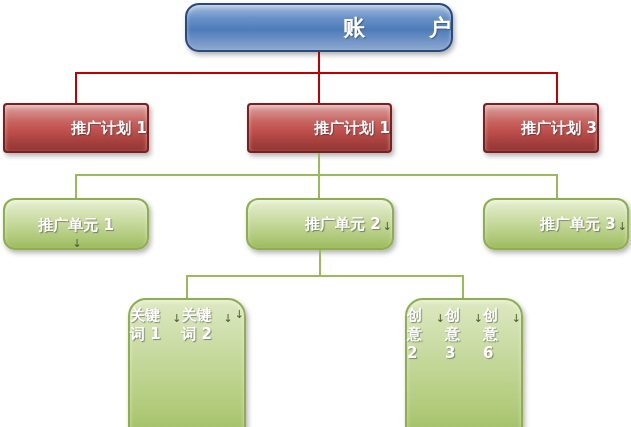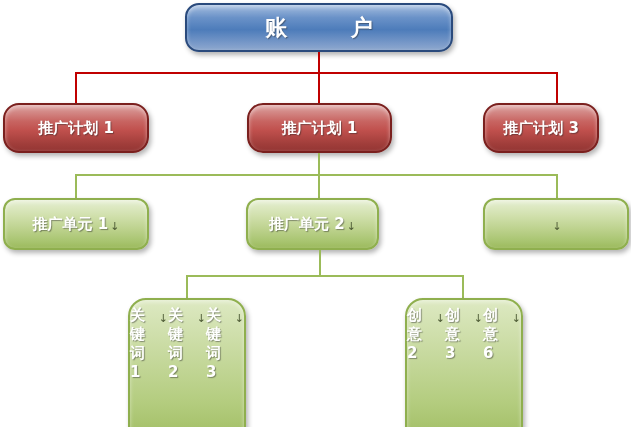--- a/index.html
+++ b/index.html
@@ -8,39 +8,39 @@
     position: relative;
     width: 631px; height: 427px;
     background: #ffffff;
     overflow: hidden;
   }
   .box {
     position: absolute;
     box-sizing: border-box;
     display: flex;
     align-items: center;
-    justify-content: center;
+    justify-content: flex-end;
     color: #ffffff;
     font-weight: bold;
     text-shadow: 1px 1px 1px rgba(40,40,40,0.45);
     box-shadow: 2px 3px 5px rgba(0,0,0,0.30), inset 0 2px 4px rgba(255,255,255,0.45);
   }
   .root-box {
     left: 185px; top: 3px; width: 268px; height: 49px;
     background: linear-gradient(to bottom, #a5bedf 0%, #6a92c8 28%, #4d7cba 55%, #7d9cca 88%, #8ea8ce 100%);
     border: 2px solid #2a4a7c;
     border-radius: 14px;
     font-size: 22px;
   }
   .root-label { word-spacing: 56px; }
   .plan-box {
     top: 103px; height: 50px;
     background: linear-gradient(to bottom, #dca4a2 0%, #c86562 35%, #c0504d 55%, #a03d3a 85%, #943634 100%);
     border: 2px solid #7a201e;
-    border-radius: 16px;
+    border-radius: 4px;
     font-size: 15px;
   }
   .unit-box {
     top: 198px; height: 52px;
     background: linear-gradient(to bottom, #e6efd2 0%, #cfdfaa 35%, #bdd28e 60%, #a9c571 85%, #9cba5d 100%);
     border: 2px solid #8faf4e;
     border-radius: 12px;
     font-size: 15px;
   }
   .leaf-box {
@@ -92,48 +92,48 @@
   <div class="box plan-box" style="left:483px; width:116px;">
     <span>推广计划 3</span>
   </div>
 
   <div class="line line-green" style="left:318px; top:153px; width:2px;   height:22px;"></div>
   <div class="line line-green" style="left:75px;  top:174px; width:483px; height:2px;"></div>
   <div class="line line-green" style="left:75px;  top:174px; width:2px;   height:25px;"></div>
   <div class="line line-green" style="left:318px; top:174px; width:2px;   height:25px;"></div>
   <div class="line line-green" style="left:556px; top:174px; width:2px;   height:25px;"></div>
 
-  <div class="box unit-box" style="left:3px;   width:146px;">
+  <div class="box unit-box" style="left:3px;   width:146px;flex-direction:column;">
     <span>推广单元 1</span>
     <span class="suffix-mark">↓</span>
   </div>
-  <div class="box unit-box" style="left:246px; width:133px;">
+  <div class="box unit-box" style="left:246px; width:148px;">
     <span>推广单元 2</span>
     <span class="suffix-mark">↓</span>
   </div>
   <div class="box unit-box" style="left:483px; width:146px;">
+    <span>推广单元 3</span>
     <span class="suffix-mark">↓</span>
   </div>
 
   <div class="line line-green" style="left:319px; top:250px; width:2px;   height:26px;"></div>
   <div class="line line-green" style="left:186px; top:275px; width:278px; height:2px;"></div>
   <div class="line line-green" style="left:186px; top:275px; width:2px;   height:24px;"></div>
   <div class="line line-green" style="left:462px; top:275px; width:2px;   height:24px;"></div>
 
   <div class="box leaf-box" style="left:128px;">
     <div class="leaf-item">
       <span>关键词 1</span>
       <span class="suffix-mark">↓</span>
     </div>
     <div class="leaf-item">
       <span>关键词 2</span>
       <span class="suffix-mark">↓</span>
     </div>
     <div class="leaf-item">
-      <span>关键词 3</span>
       <span class="suffix-mark">↓</span>
     </div>
   </div>
 
   <div class="box leaf-box" style="left:405px;">
     <div class="leaf-item">
       <span>创意 2</span>
       <span class="suffix-mark">↓</span>
     </div>
     <div class="leaf-item">

